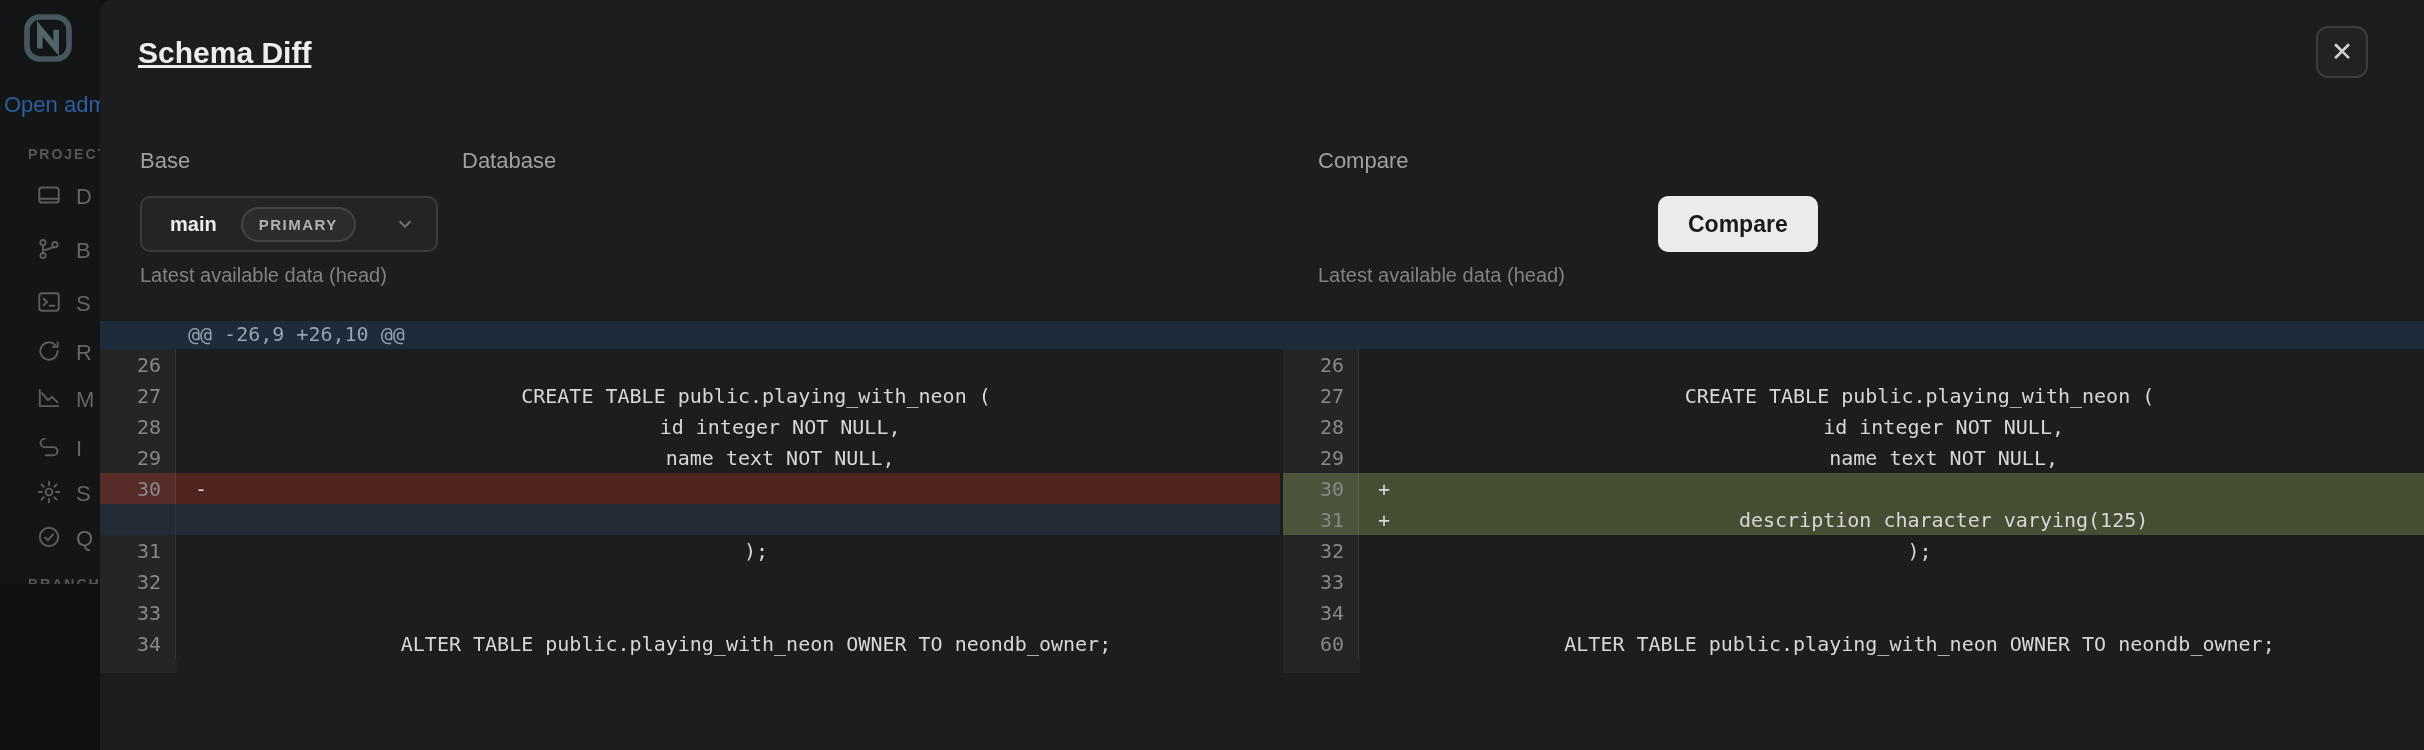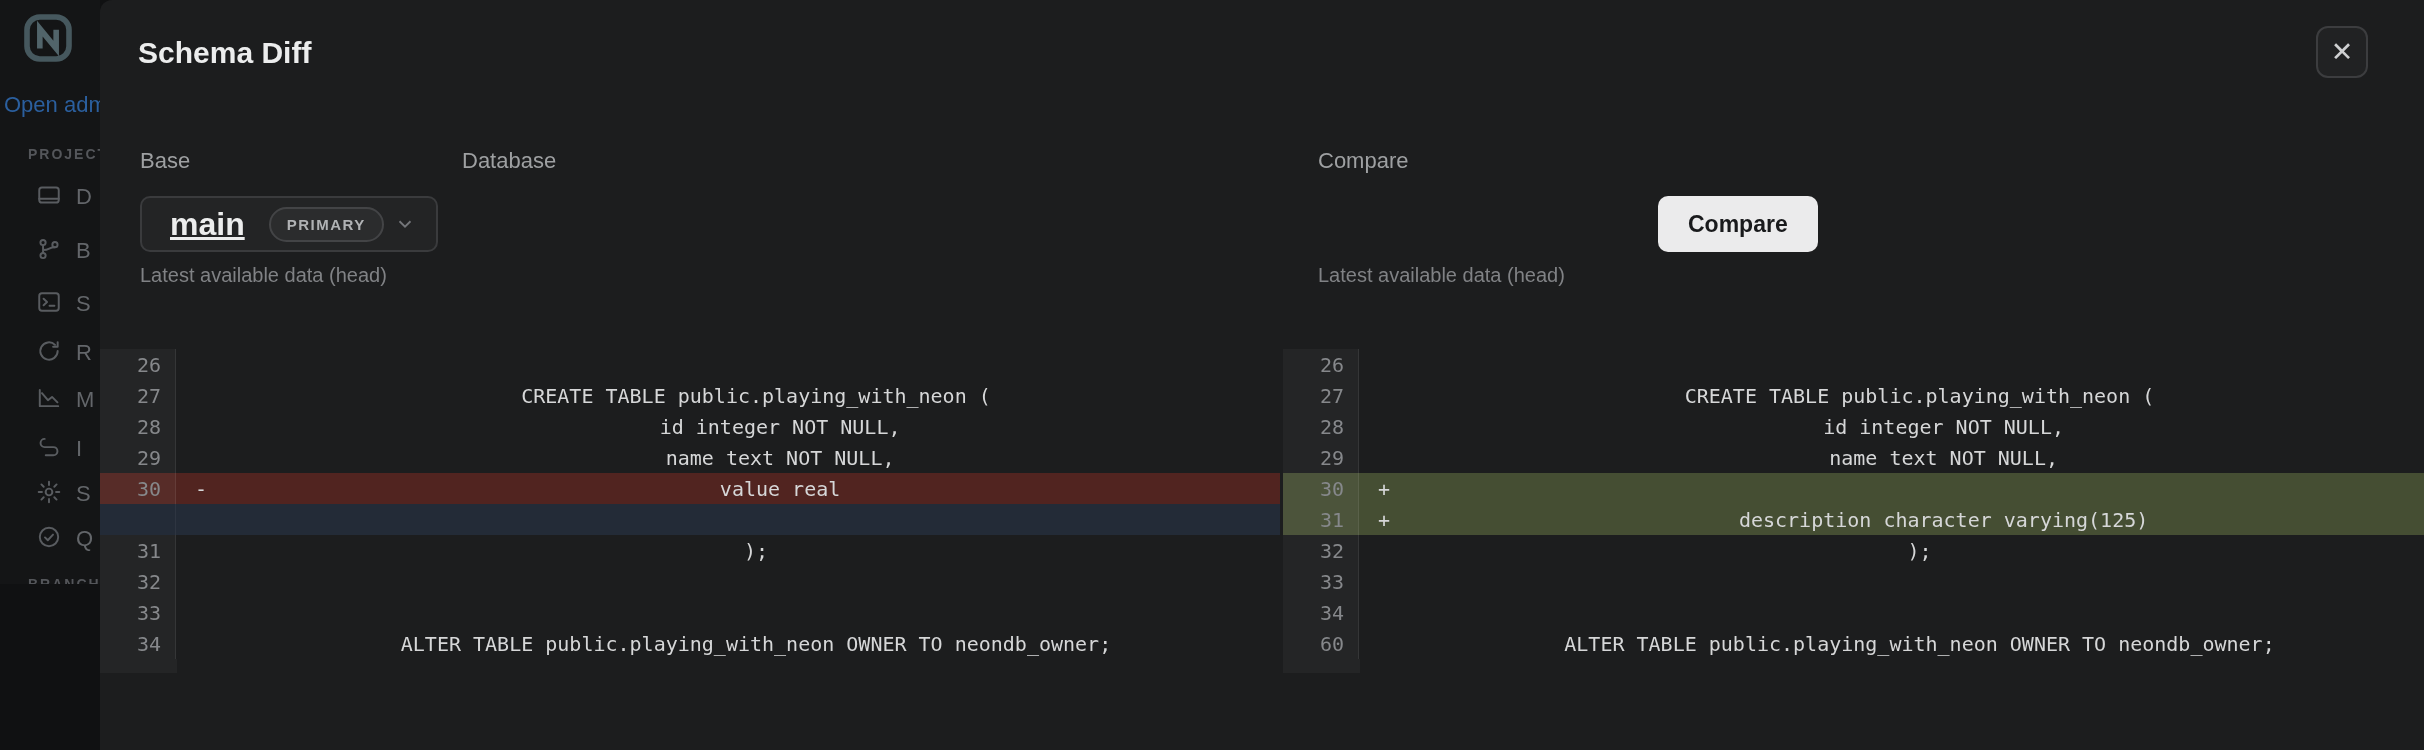--- a/index.html
+++ b/index.html
@@ -17,32 +17,32 @@
                   color:#54565a; font-weight:700; white-space:nowrap; }
   .side-item { position:absolute; left:36px; height:30px; display:flex;
                align-items:center; gap:14px; color:#595c60; }
   .side-item .lbl { font-size:22px; color:#63666a; white-space:nowrap; }
   .side-item svg { flex:0 0 auto; }
 
   
   #modal { position:absolute; left:100px; top:0; width:2324px; height:750px;
            background:#1c1d1e; border-top-left-radius:12px; }
   .modal-title { position:absolute; left:38px; top:36px; font-size:30px;
-                 font-weight:600; color:#eceded; }
+                 font-weight:600; color:#eceded;text-decoration:underline; }
   .close-btn { position:absolute; right:56px; top:26px; width:52px; height:52px;
                background:#212223; border:2px solid #3c3d3f; border-radius:12px;
                color:#cfd0d1; font-size:27px; line-height:48px; text-align:center;
                cursor:pointer; }
 
   
   .field-label { position:absolute; top:148px; font-size:22px; color:#9ea0a2; }
   .select { position:absolute; top:196px; height:56px; background:#232425;
             border:2px solid #3a3b3d; border-radius:10px; display:flex;
             align-items:center; padding:0 20px 0 28px; cursor:pointer; }
-  .select .val { font-size:32px; font-weight:600; color:#eceded;text-decoration:underline; }
+  .select .val { font-size:20px; font-weight:600; color:#eceded; }
   .select.disabled { border-color:#2a2b2c; }
   .select.disabled .val { color:#6f7174; font-weight:400; }
   .select .chev { margin-left:auto; display:flex; }
   .badge { margin-left:24px; font-size:15px; font-weight:600; letter-spacing:1.5px;
            color:#b0b2b4; background:#2b2c2d; border:2px solid #434446;
            border-radius:999px; padding:7px 16px; }
   .helper { position:absolute; top:264px; font-size:20px; color:#808285; }
   .compare-btn { position:absolute; left:1558px; top:196px; height:56px;
                  padding:0 30px; background:#ebebec; color:#191a1c; font-size:23px;
                  font-weight:600; border:none; border-radius:10px; cursor:pointer;
@@ -170,20 +170,23 @@
       </span>
     </div>
 
 
 
     <button class="compare-btn">Compare</button>
 
     <span class="helper" style="left:40px">Latest available data (head)</span>
     <span class="helper" style="left:1218px">Latest available data (head)</span>
 
+    <div id="hunk">
+      <span class="htxt">@@ -26,9 +26,10 @@</span>
+    </div>
     <div class="pane" id="pane-left">
         <div class="drow context">
           <span class="dnum">26</span>
           <span class="dmark"></span>
           <span class="dcode"></span>
         </div>
         <div class="drow context">
           <span class="dnum">27</span>
           <span class="dmark"></span>
           <span class="dcode">CREATE TABLE public.playing_with_neon (</span>
@@ -194,21 +197,20 @@
           <span class="dcode">    id integer NOT NULL,</span>
         </div>
         <div class="drow context">
           <span class="dnum">29</span>
           <span class="dmark"></span>
           <span class="dcode">    name text NOT NULL,</span>
         </div>
         <div class="drow removed">
           <span class="dnum">30</span>
           <span class="dmark">-</span>
-          <span class="dcode">    value real</span>
         </div>
         <div class="drow phantom">
           <span class="dnum"></span>
           <span class="dmark"></span>
           <span class="dcode"></span>
         </div>
         <div class="drow context">
           <span class="dnum">31</span>
           <span class="dmark"></span>
           <span class="dcode">);</span>

